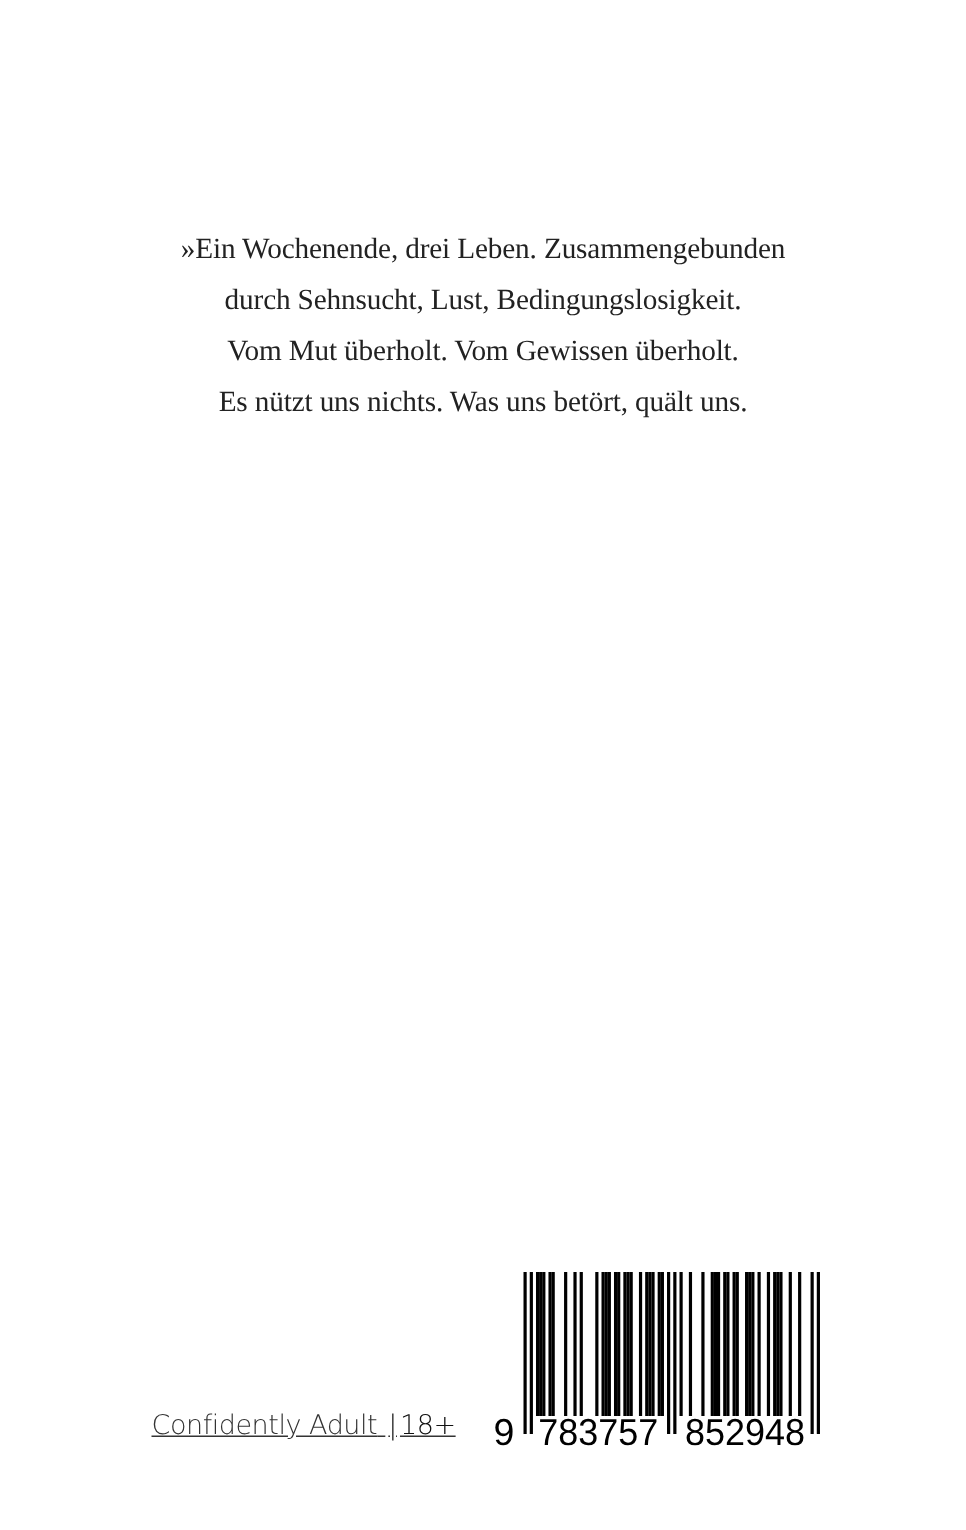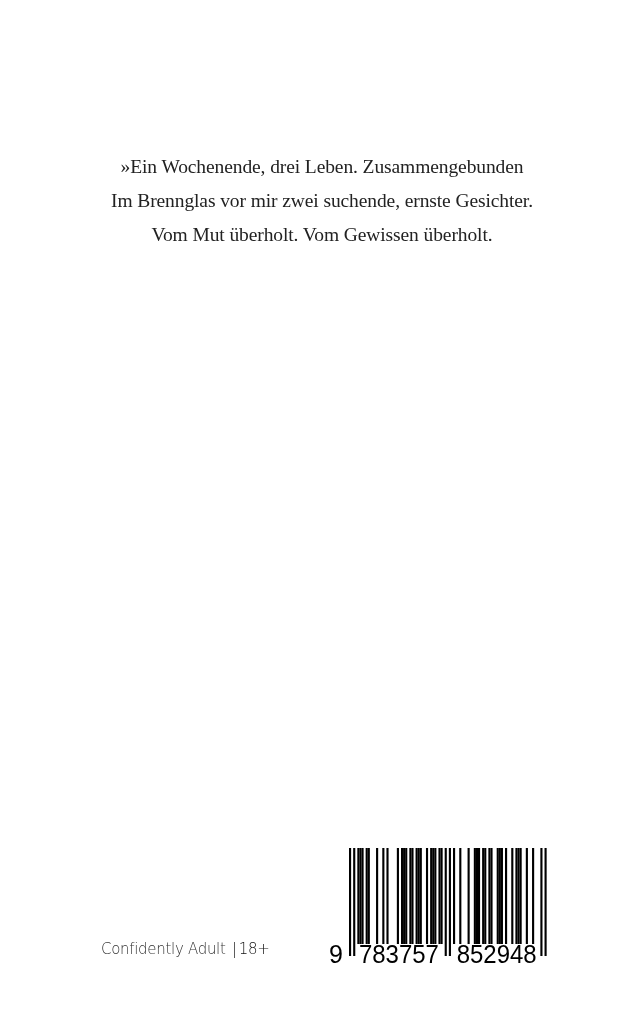--- a/index.html
+++ b/index.html
@@ -8,35 +8,36 @@
     position: absolute; left: 0; width: 644px; top: 150px;
     text-align: center;
     font-family: "Liberation Serif", "DejaVu Serif", serif;
     font-size: 19.5px; color: #222;
     line-height: 34px;
     letter-spacing: -0.1px;
   }
   .blurb div { white-space: nowrap; }
   .imprint {
     position: absolute; left: 101px; top: 940px;
-    font-family: "DejaVu Sans", sans-serif; font-size: 15px;
-    color: #333; font-weight: 300; letter-spacing: -0.3px;
+    font-family: "DejaVu Sans", sans-serif; font-size: 18px;
+    color: #333; font-weight: 300; letter-spacing: -0.3px; text-decoration: underline;
   }
   .imprint .age { color: #111; }
   .imprint .sep { color: #111; margin: 0 2px; }
   .barcode { position: absolute; left: 322px; top: 845px; width: 230px; height: 125px; }
   .barcode svg { display: block; }
 </style>
 </head>
 <body>
 
 <div class="blurb">
   <div>»Ein Wochenende, drei Leben. Zusammengebunden</div>
-  <div>Im Brennglas vor mir zwei suchende, ernste Gesichter.</div>
+  <div>durch Sehnsucht, Lust, Bedingungslosigkeit.</div>
   <div>Vom Mut überholt. Vom Gewissen überholt.</div>
+  <div>Es nützt uns nichts. Was uns betört, quält uns.</div>
 </div>
 
 <div class="imprint">
   <span>Confidently Adult</span>
   <span class="sep">|</span><span class="age">18+</span>
 </div>
 
 <div class="barcode">
   <svg id="barcode-svg" width="230" height="125" viewBox="0 0 230 125">
       <rect x="27.00" y="3" width="2.13" height="108" fill="#000000"></rect>

